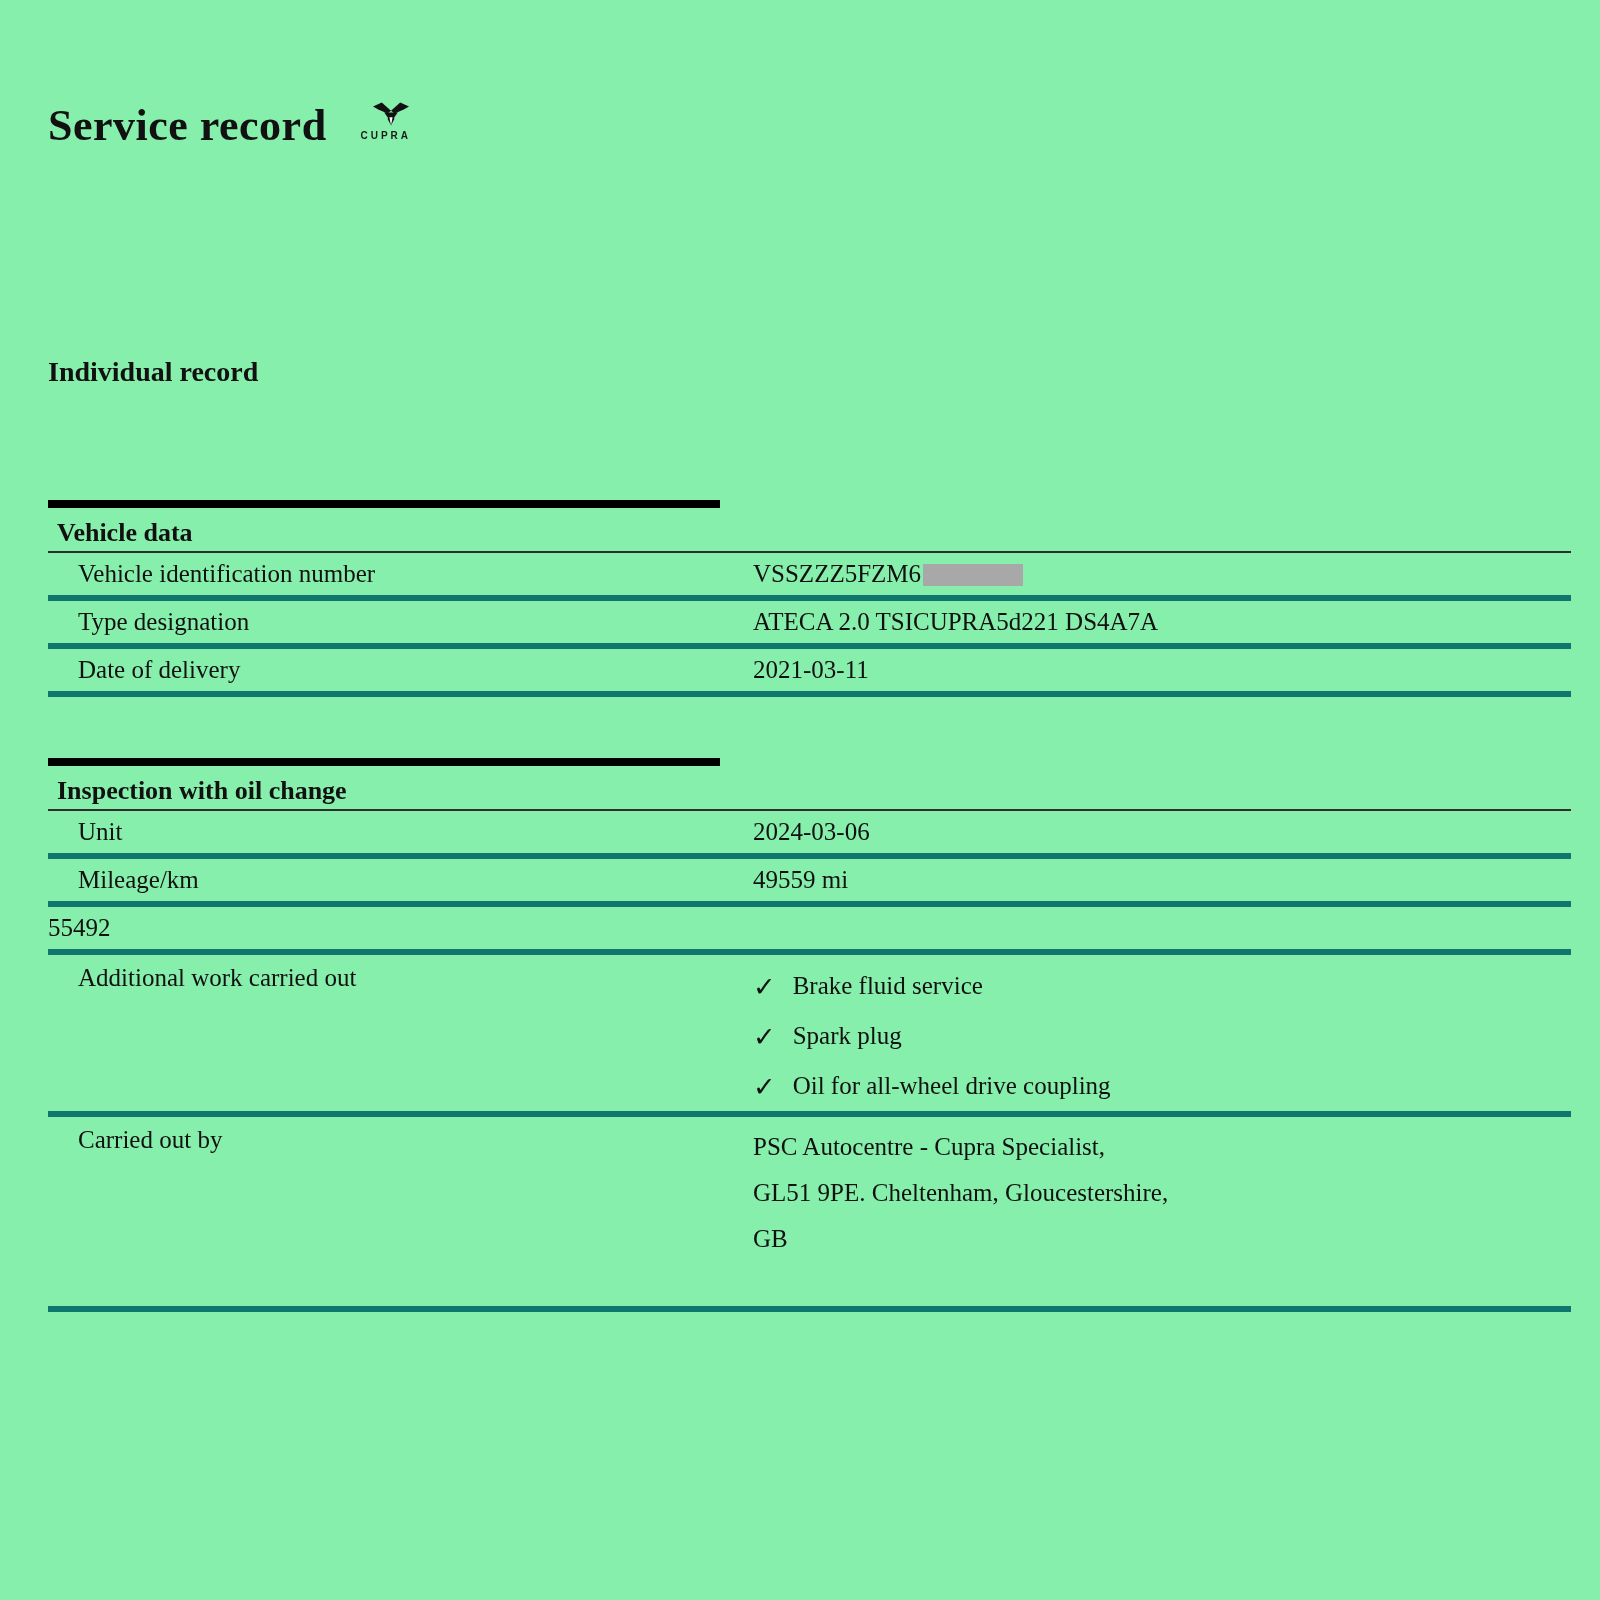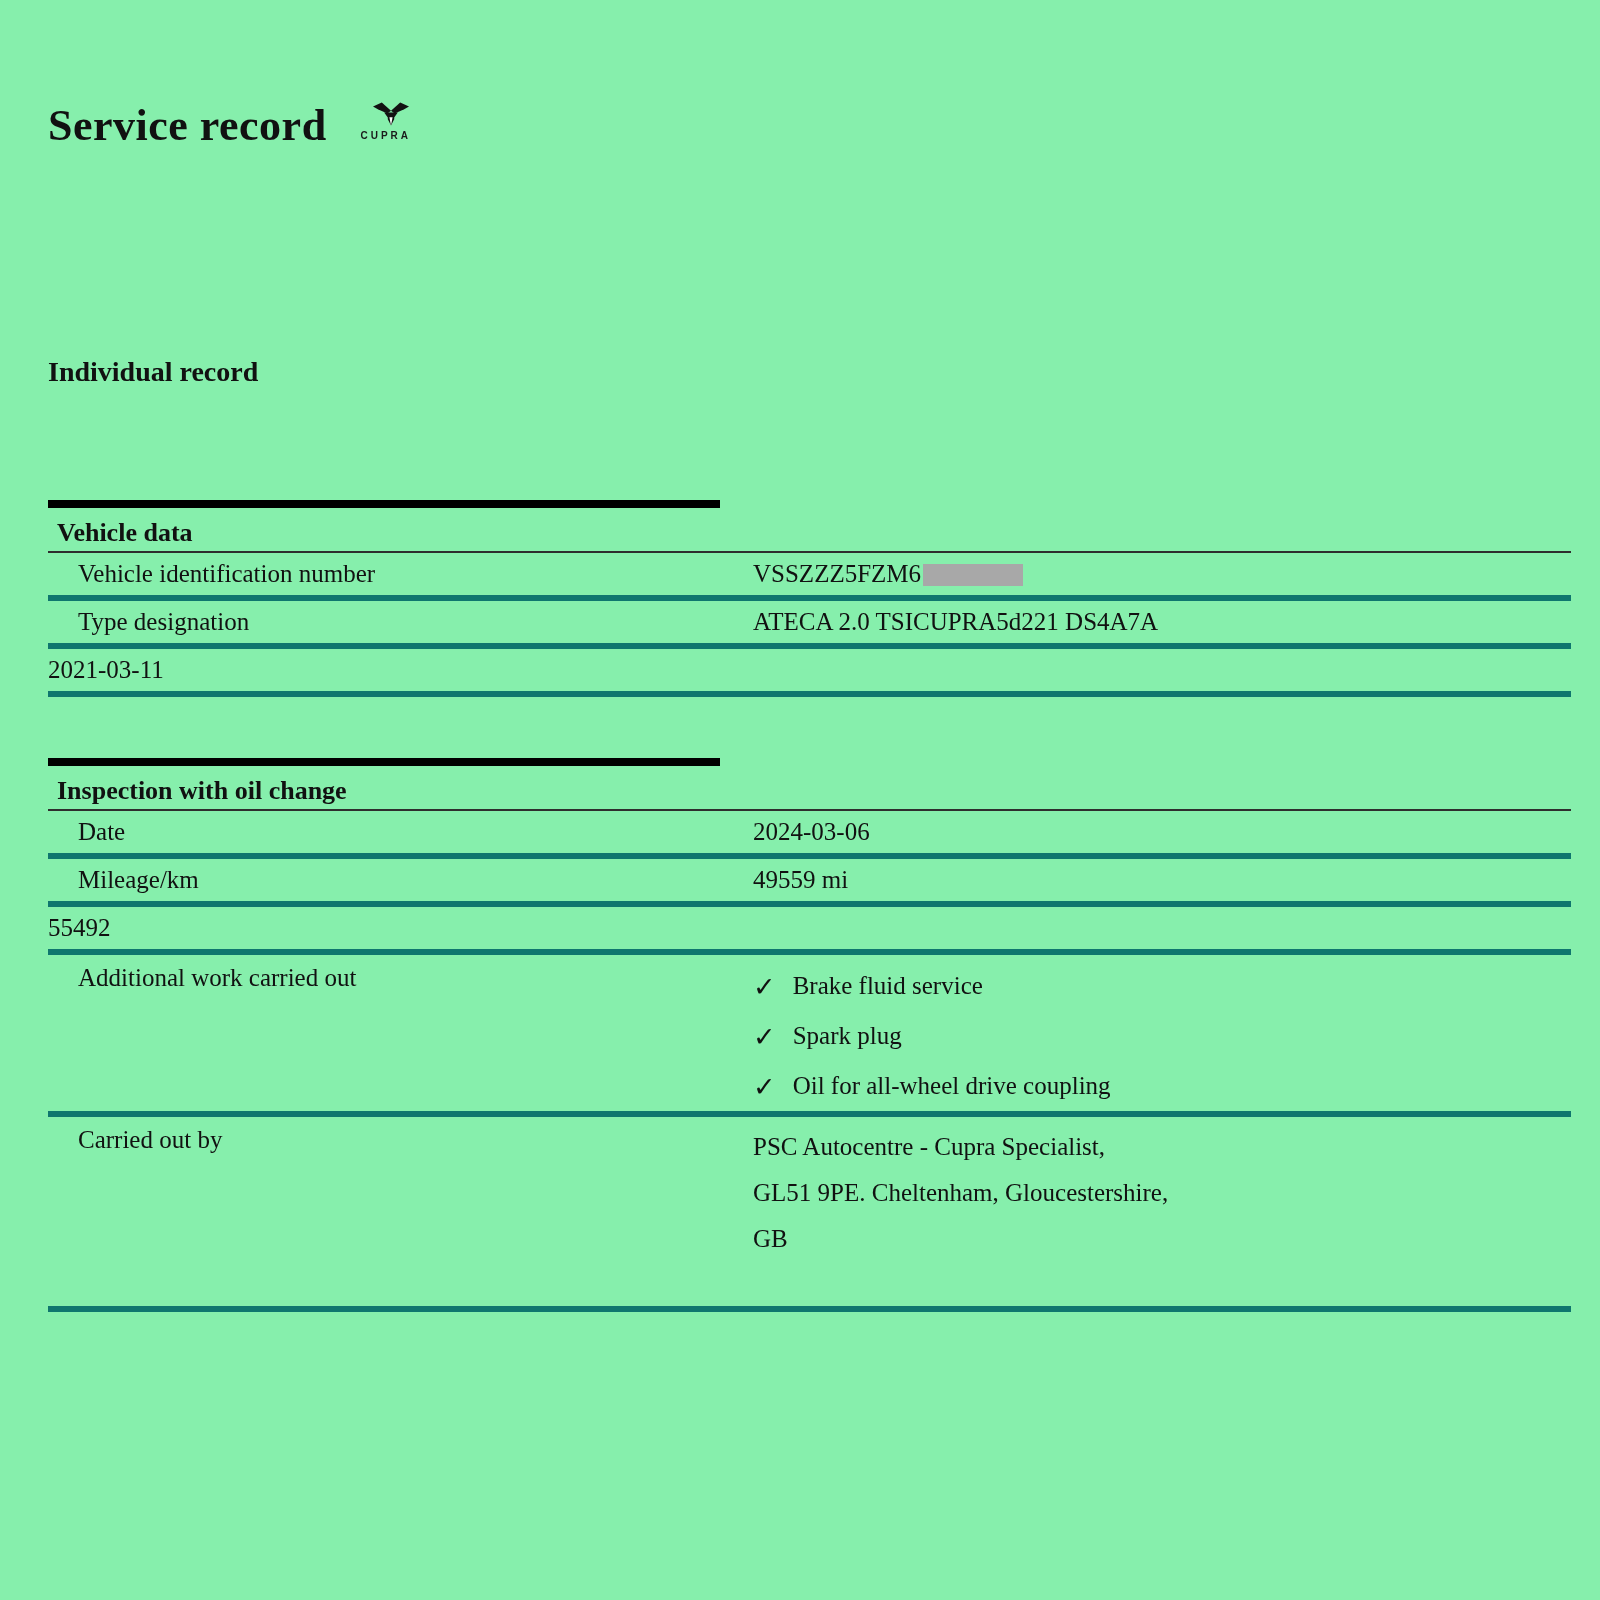--- a/index.html
+++ b/index.html
@@ -156,30 +156,31 @@
       <div class="label">Vehicle identification number</div>
       <div class="value"><span>VSSZZZ5FZM6</span><span class="redaction-box"></span></div>
     </div>
 
     <div class="row">
       <div class="label">Type designation</div>
       <div class="value">ATECA 2.0 TSICUPRA5d221 DS4A7A</div>
     </div>
 
     <div class="row">
+      <div class="label">Date of delivery</div>
       <div class="value">2021-03-11</div>
     </div>
   </section>
 
   <section class="section section-inspection">
     <div class="heavy-bar"></div>
     <div class="section-title">Inspection with oil change</div>
 
     <div class="row">
-      <div class="label">Date</div>
+      <div class="label">Unit</div>
       <div class="value">2024-03-06</div>
     </div>
 
     <div class="row">
       <div class="label">Mileage/km</div>
       <div class="value">49559 mi</div>
     </div>
 
     <div class="row">
       <div class="value">55492</div>

